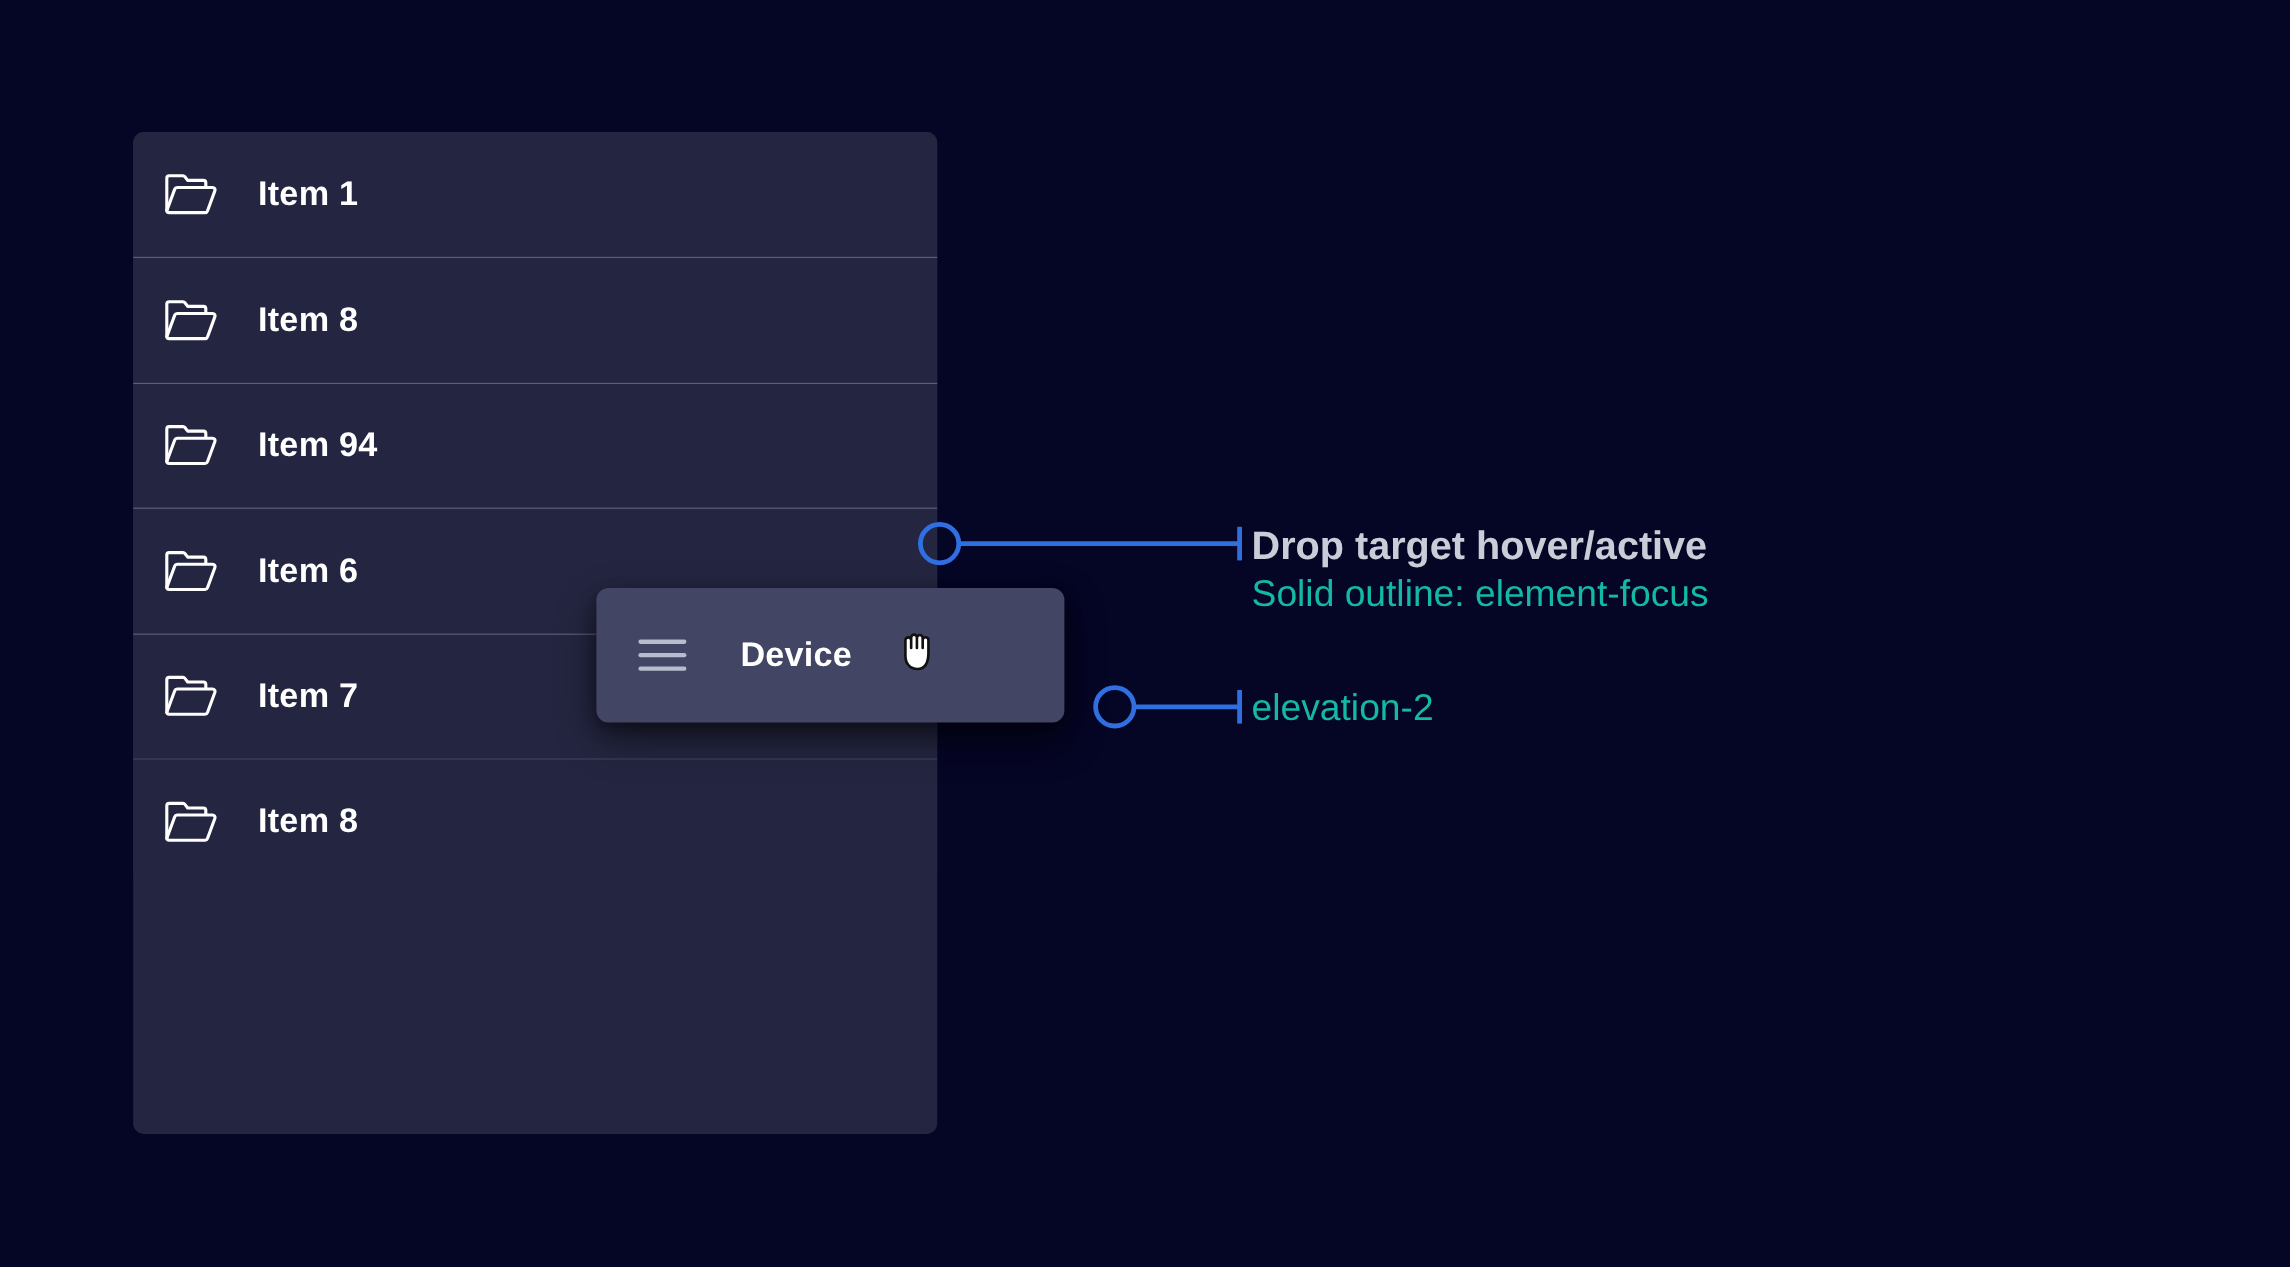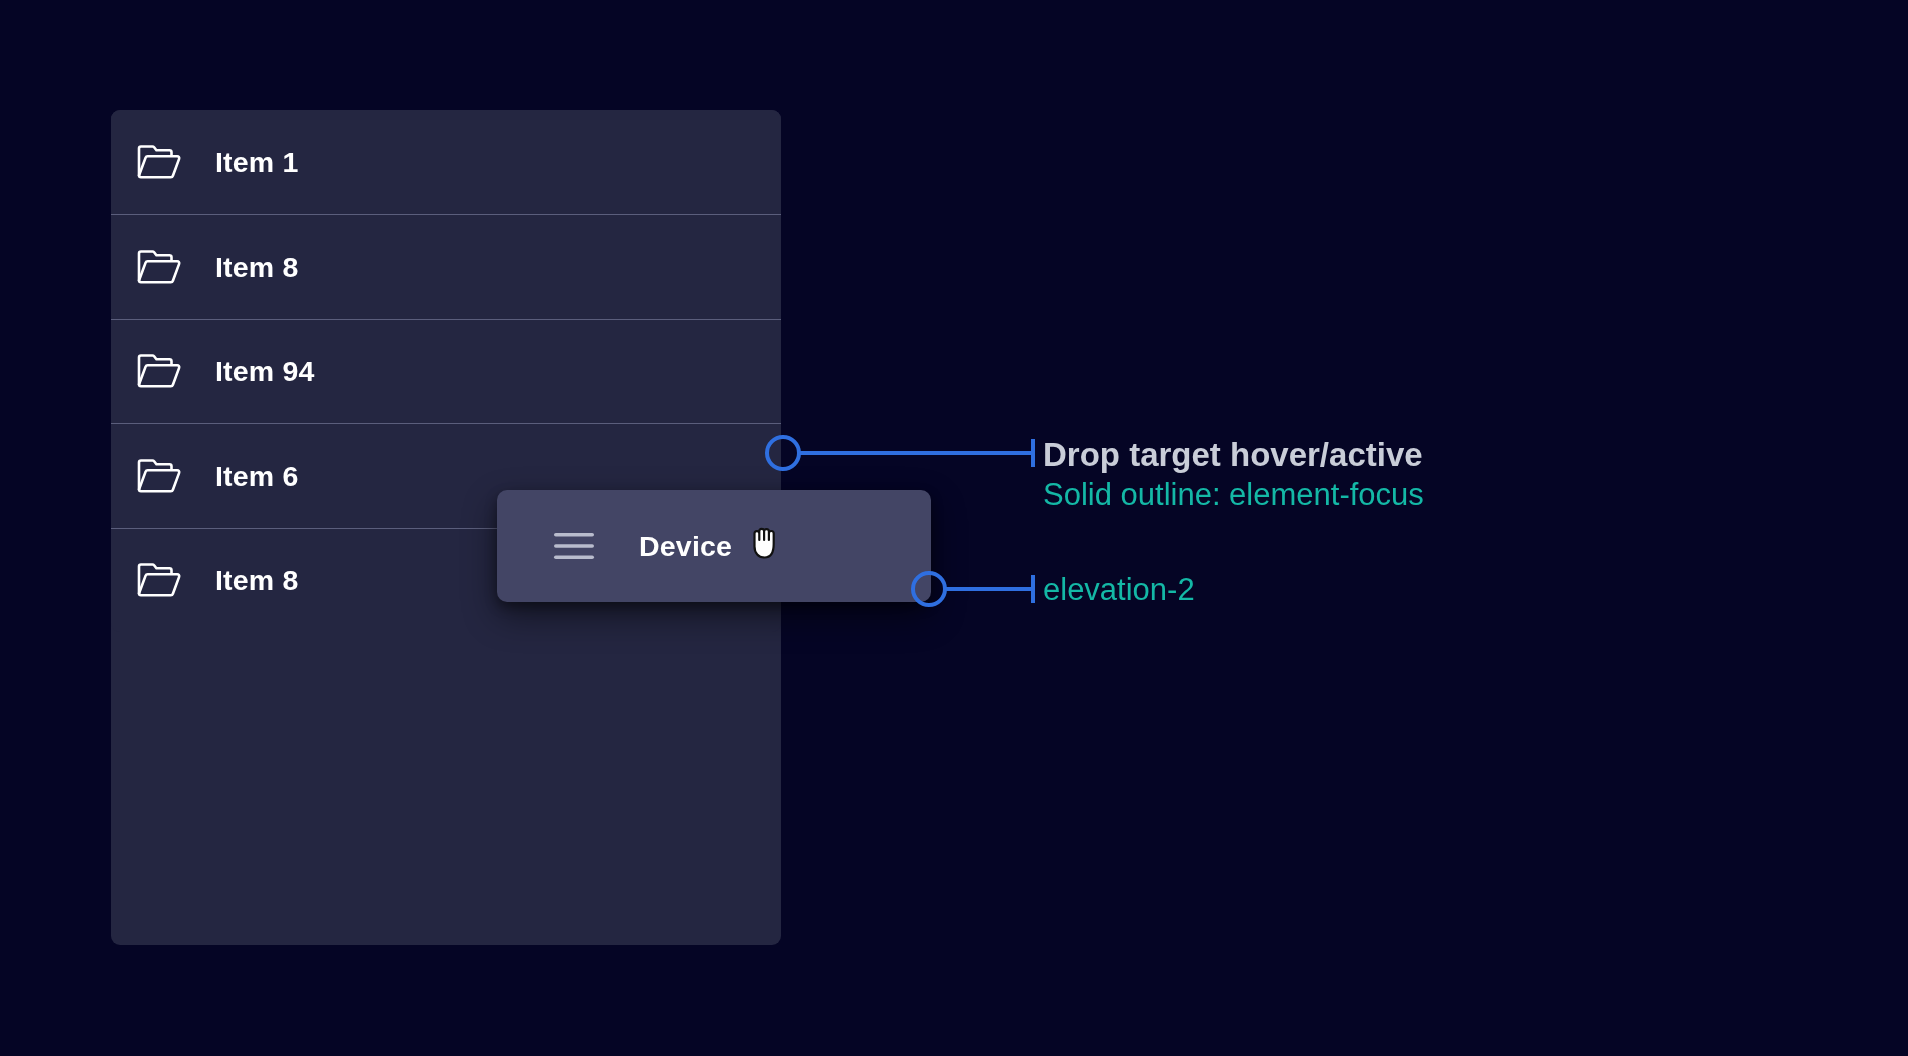--- a/index.html
+++ b/index.html
@@ -80,27 +80,27 @@
     letter-spacing: 0.2px;
     line-height: 1;
     white-space: nowrap;
   }
 
   
   #grabbed-card {
     position: absolute;
     left: 497px;
     top: 490px;
-    width: 434px;
+    width: 390px;
     height: 112px;
     background: #434565;
     border-radius: 10px;
     display: flex;
     align-items: center;
-    padding-left: 56px;
+    padding-left: 34px;
     box-shadow: 0 14px 34px rgba(0,0,0,0.48), 0 5px 12px rgba(0,0,0,0.36);
     z-index: 20;
   }
 
   .drag-handle-icon {
     width: 42px;
     height: 30px;
     flex: 0 0 42px;
     display: block;
     margin-right: 44px;
@@ -193,20 +193,27 @@
     </div>
 
     <div class="list-row">
       <svg class="folder-icon" viewBox="0 0 46 40" fill="none">
         <path d="M3 33.5V6.5C3 5.4 3.9 4.5 5 4.5H16.5C17.1 4.5 17.7 4.8 18.1 5.3L20.4 8.3H33.5C34.6 8.3 35.5 9.2 35.5 10.3V13.5" stroke="#ffffff" stroke-width="2.6" stroke-linecap="round" stroke-linejoin="round"></path>
         <path d="M3 33.5L9.6 15.6C9.9 14.8 10.7 14.2 11.6 14.2H41.2C42.6 14.2 43.6 15.6 43.1 16.9L36.9 33.8C36.6 34.6 35.8 35.2 34.9 35.2H5C3.9 35.2 3 34.3 3 33.2V33.5Z" stroke="#ffffff" stroke-width="2.6" stroke-linecap="round" stroke-linejoin="round"></path>
       </svg>
       <span class="row-label">Item 6</span>
     </div>
 
+    <div class="list-row">
+      <svg class="folder-icon" viewBox="0 0 46 40" fill="none">
+        <path d="M3 33.5V6.5C3 5.4 3.9 4.5 5 4.5H16.5C17.1 4.5 17.7 4.8 18.1 5.3L20.4 8.3H33.5C34.6 8.3 35.5 9.2 35.5 10.3V13.5" stroke="#ffffff" stroke-width="2.6" stroke-linecap="round" stroke-linejoin="round"></path>
+        <path d="M3 33.5L9.6 15.6C9.9 14.8 10.7 14.2 11.6 14.2H41.2C42.6 14.2 43.6 15.6 43.1 16.9L36.9 33.8C36.6 34.6 35.8 35.2 34.9 35.2H5C3.9 35.2 3 34.3 3 33.2V33.5Z" stroke="#ffffff" stroke-width="2.6" stroke-linecap="round" stroke-linejoin="round"></path>
+      </svg>
+      <span class="row-label">Item 7</span>
+    </div>
 
     <div class="list-row">
       <svg class="folder-icon" viewBox="0 0 46 40" fill="none">
         <path d="M3 33.5V6.5C3 5.4 3.9 4.5 5 4.5H16.5C17.1 4.5 17.7 4.8 18.1 5.3L20.4 8.3H33.5C34.6 8.3 35.5 9.2 35.5 10.3V13.5" stroke="#ffffff" stroke-width="2.6" stroke-linecap="round" stroke-linejoin="round"></path>
         <path d="M3 33.5L9.6 15.6C9.9 14.8 10.7 14.2 11.6 14.2H41.2C42.6 14.2 43.6 15.6 43.1 16.9L36.9 33.8C36.6 34.6 35.8 35.2 34.9 35.2H5C3.9 35.2 3 34.3 3 33.2V33.5Z" stroke="#ffffff" stroke-width="2.6" stroke-linecap="round" stroke-linejoin="round"></path>
       </svg>
       <span class="row-label">Item 8</span>
     </div>
 
   </div>

